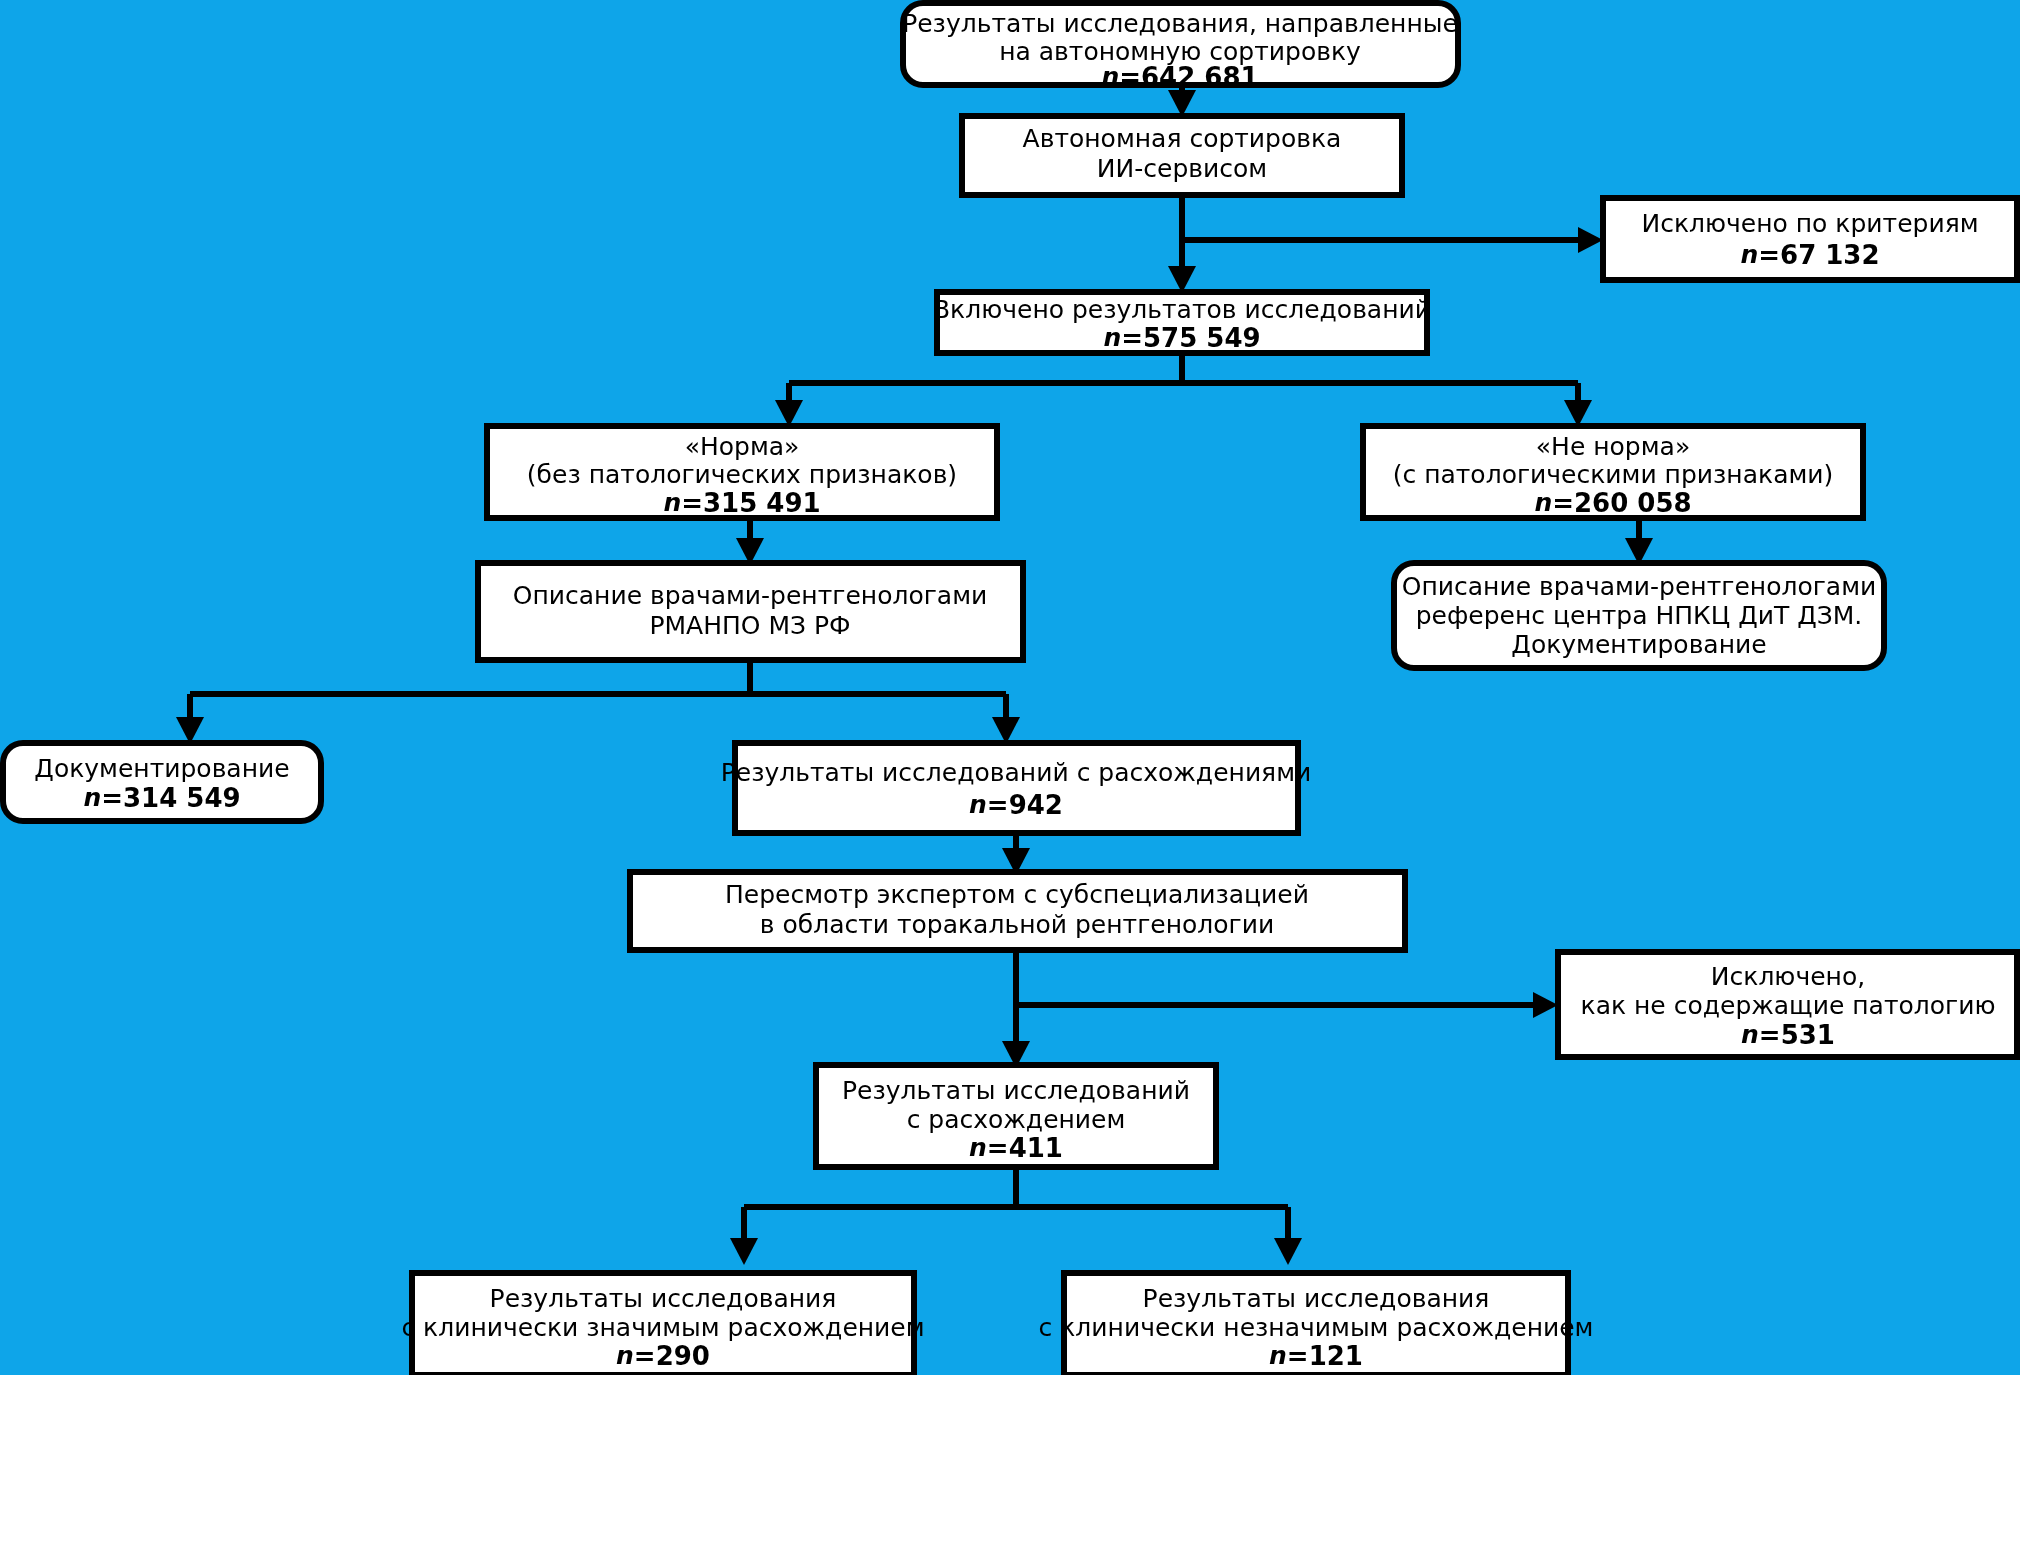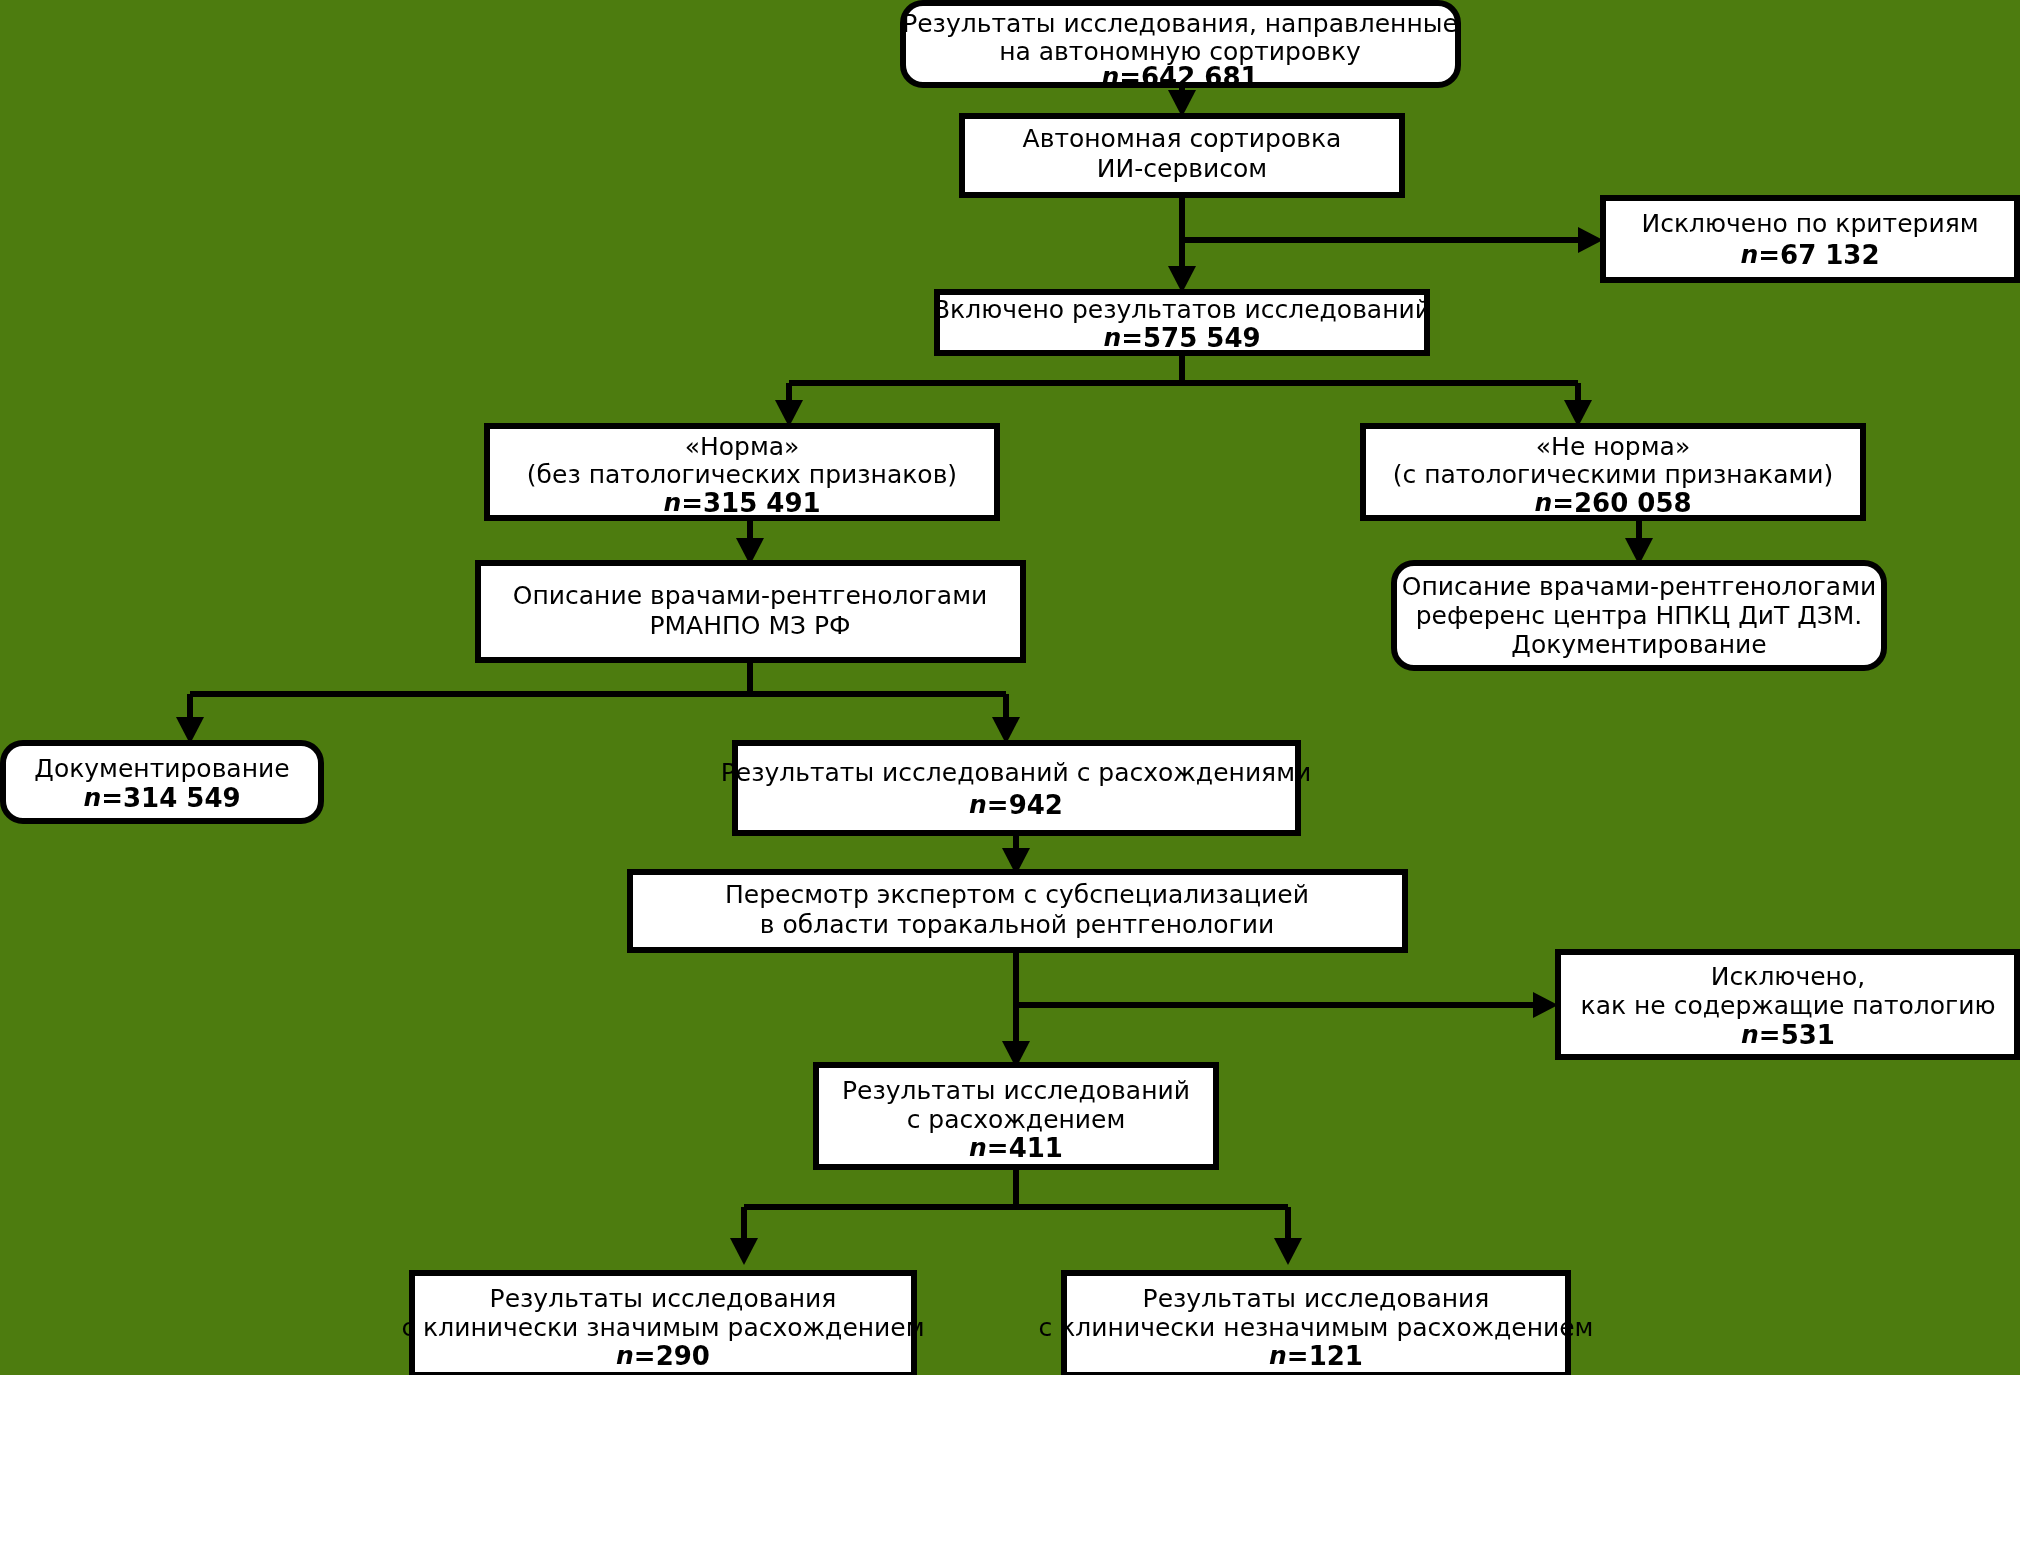--- a/index.html
+++ b/index.html
@@ -7,21 +7,21 @@
     padding: 0;
     background: #ffffff;
   }
   body {
     font-family: "DejaVu Sans", sans-serif;
   }
   #chart-root {
     position: relative;
     width: 2020px;
     height: 1375px;
-    background: #4d7c0f;
+    background: #0ea5e9;
     overflow: hidden;
   }
   svg.flow {
     position: absolute;
     top: 0;
     left: 0;
     width: 2020px;
     height: 1551px;
   }
   .node-rect {

